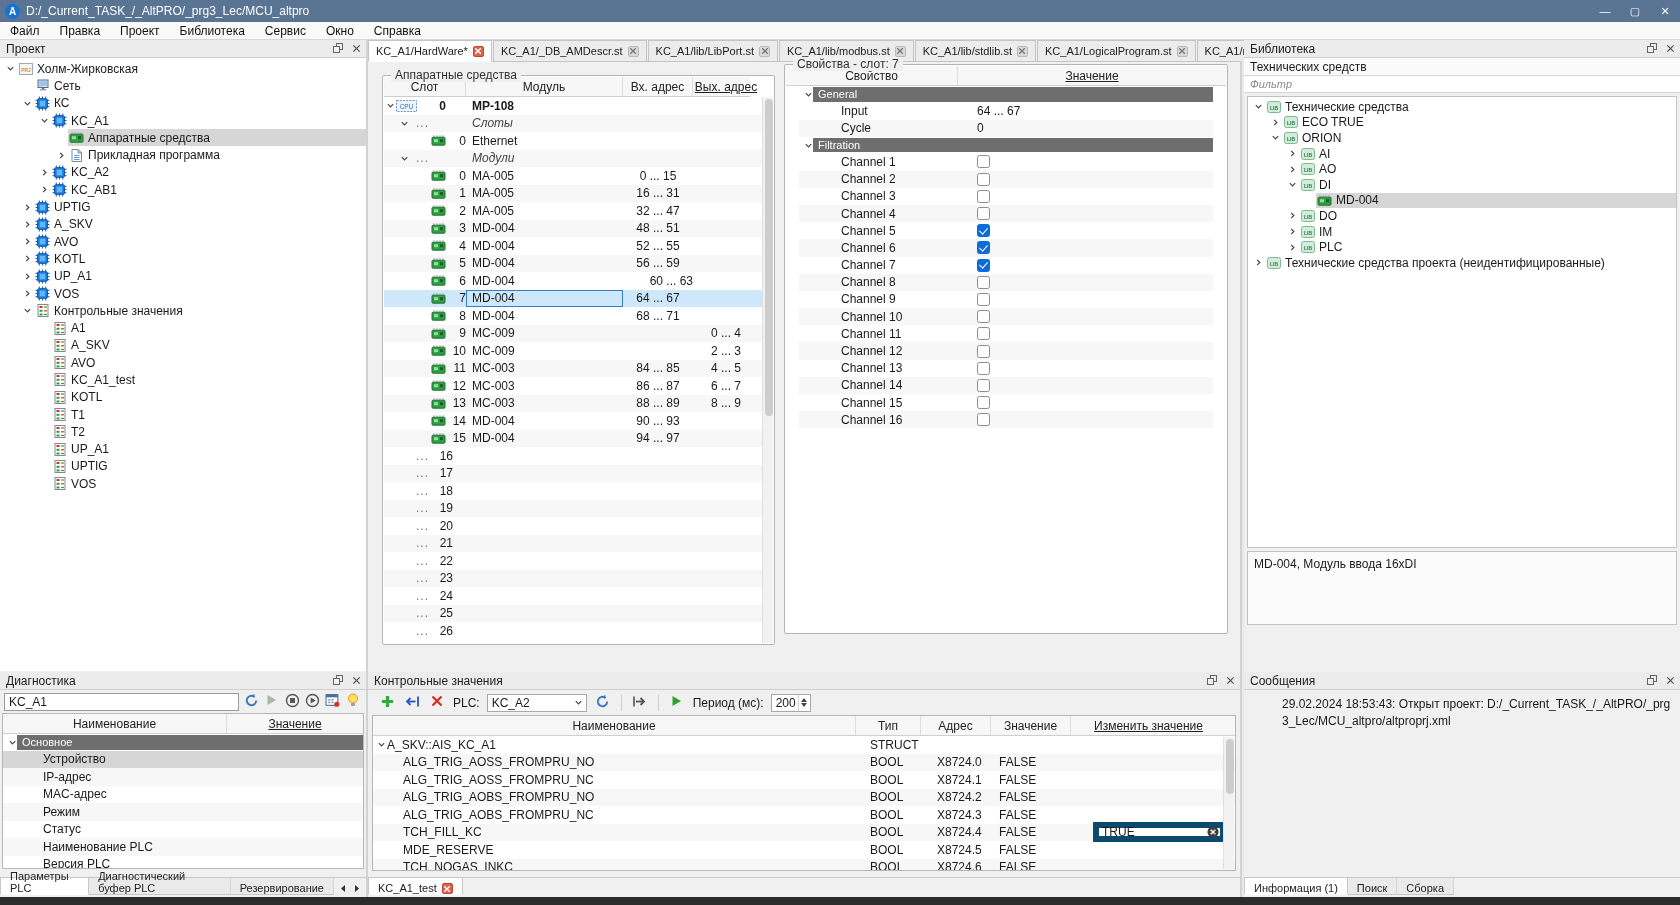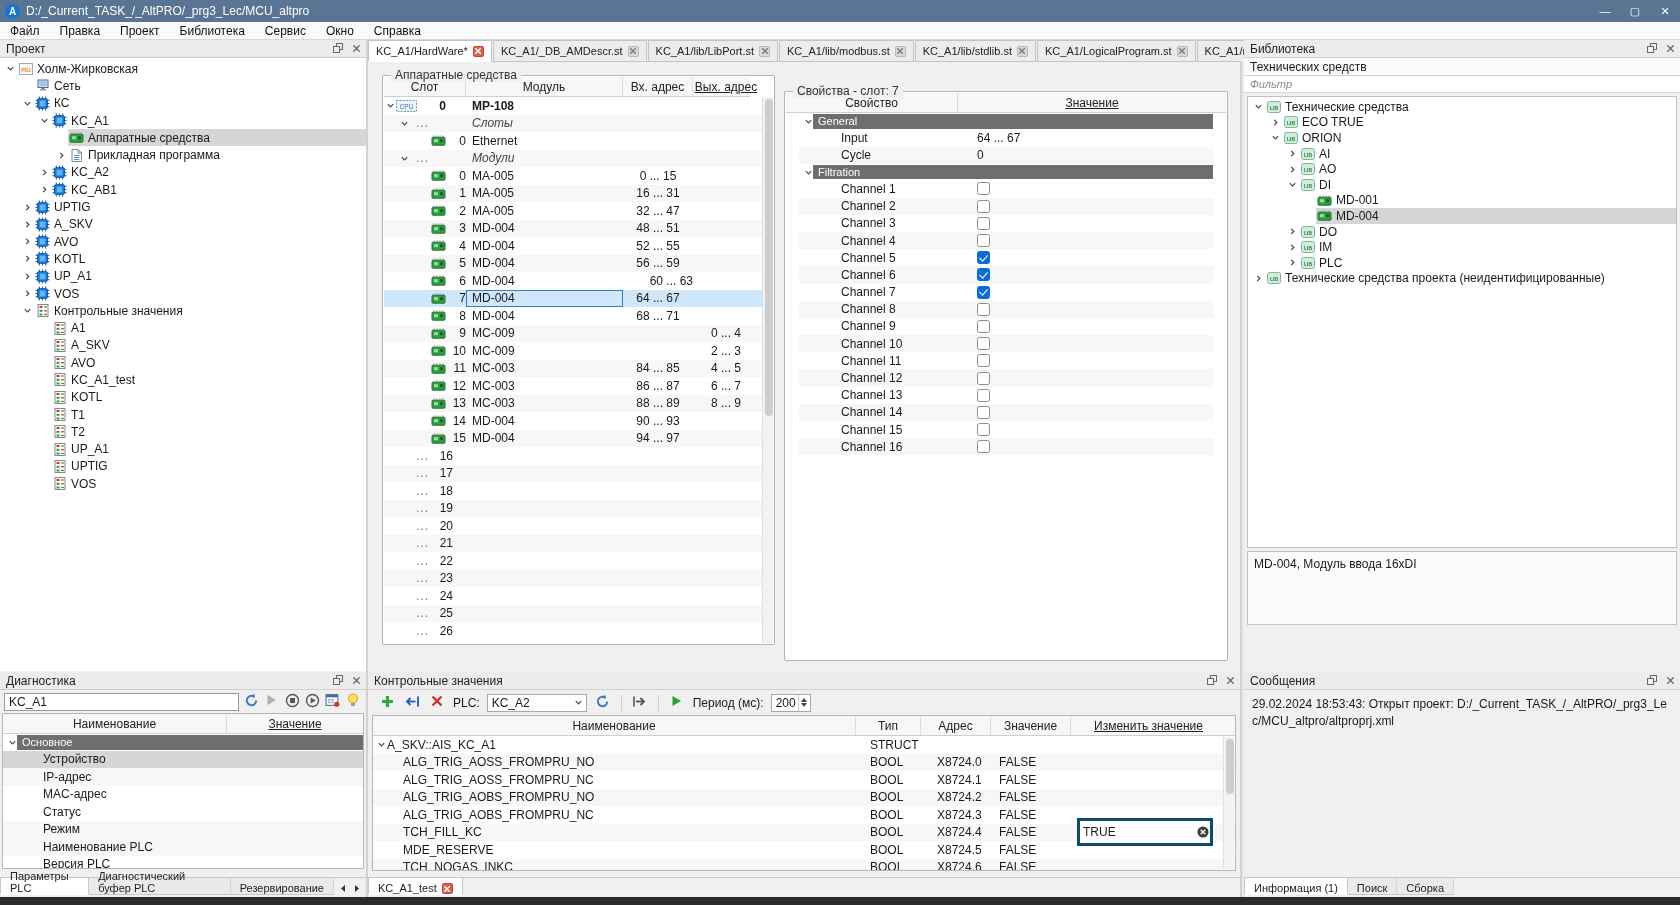--- a/index.html
+++ b/index.html
@@ -81,37 +81,37 @@
   .arr-up { width:0; height:0; border-left:3.5px solid transparent; border-right:3.5px solid transparent; border-bottom:4px solid #444; }
   .arr-dn { width:0; height:0; border-left:3.5px solid transparent; border-right:3.5px solid transparent; border-top:4px solid #444; }
   .textbox { background:#fff; border:1px solid #9a9a9a; height:18px; display:flex; align-items:center; padding:0 4px; font-size:12px; }
 
   
   .btabs { position:absolute; left:0; right:0; bottom:0; height:20px; background:#f0f0f0; border-top:1px solid #c8c8c8; display:flex; align-items:flex-start; }
   .btab { display:flex; align-items:flex-end; gap:5px; height:17px; padding:0 9px; font-size:11px; color:#222; border-right:1px solid #d5d5d5; background:#eaeaea; border-bottom:1px solid #c8c8c8; }
   .btab.active { background:#fff; border:1px solid #c8c8c8; border-top:none; border-bottom:1px solid #fff; }
 
   
-  .editbox { display:flex; align-items:center; background:#fff; border:3px solid #0c4a6e; height:28px; width:136px; margin-left:6px; }
+  .editbox { display:flex; align-items:center; background:#fff; border:6px solid #0c4a6e; height:20px; width:136px; margin-left:22px; }
   .editbox .etext { flex:1; padding-left:3px; font-size:12px; }
   .editbox .clear { width:14px; display:flex; justify-content:center; align-items:center; }
 
   
   #lib-subtitle { height:18px; background:#fafafa; border-bottom:1px solid #d7d7d7; display:flex; align-items:center; padding-left:6px; font-size:12px; }
   #lib-filter { height:17px; background:#fff; border-bottom:1px solid #d7d7d7; display:flex; align-items:center; padding-left:6px; font-size:11px; color:#8a8a8a; font-style:italic; }
   #lib-treebox { margin:3px; height:452px; border:1px solid #c2c2c2; background:#fff; overflow:hidden; }
   #lib-desc { margin:3px; height:74px; border:1px solid #c2c2c2; background:#fbfbfb; padding:5px 6px; font-size:12px; }
   .ltrow { height:15.6px; }
 
   #statusbar { position:absolute; left:0; top:897px; width:1680px; height:8px; background:#2b2b2b; }
 
   .ital { font-style:italic; color:#444; }
   .dots { color:#777; letter-spacing:1px; }
   .bold { font-weight:bold; }
-  .msgtext { padding:6px 8px; font-size:12px; line-height:1.45; word-break:break-all; background:#f0f0f0; }
+  .msgtext { padding:6px 8px; font-size:12px; line-height:1.45; word-break:break-all; background:#f0f0f0;margin-left:30px; }
 </style>
 </head>
 <body>
 
 <div id="root">
 
   <div id="titlebar">
     <span class="app-icon">A</span>
     <span class="title-text">D:/_Current_TASK_/_AltPRO/_prg3_Lec/MCU_altpro</span>
     <span class="win-controls">
@@ -1383,21 +1383,21 @@
               <span style="width:157px; flex:none; padding-left:6px; height:100%; display:flex; align-items:center"></span>
               <span style="width:70px; flex:none; text-align:center"></span>
               <span style="width:66px; flex:none; text-align:center"></span>
             </div>
           </div>
         <div class="vscroll">
             <div class="vthumb" style="top:2px; height:58%;"></div>
           </div>
       </div>
 
-      <div class="groupbox" id="prop-group" style="left:416px; top:29px; width:444px; height:570px;">
+      <div class="groupbox" id="prop-group" style="left:416px; top:2px; width:444px; height:570px;">
         <span class="gb-label">Свойства - слот:  7</span>
         <div class="thead" id="prop-head" style="margin:1px 1px 0 1px;">
             <span class="th" style="width:172px; flex:none">Свойство</span>
             <span class="th" style="width:268px; flex:none">Значение</span>
           </div>
         <div class="trows" id="prop-rows" style="margin:0 14px;">
             <div class="secbar">
               <span class="exp">
                 <span style="display:inline-flex">
                   <svg width="9" height="9" viewBox="0 0 10 10">
@@ -1657,40 +1657,20 @@
               </span>
             </span>
             <span class="tsel">
               <span class="ticon">
                 <svg width="14" height="12" viewBox="0 0 14 12">
                   <rect x="0.5" y="0.5" width="13" height="11" rx="2" fill="#d2ecd9" stroke="#7db992"></rect>
                   <text x="7" y="8.5" font-size="5" text-anchor="middle" fill="#2e7d4f" font-weight="bold">LIB</text>
                 </svg>
               </span>
               <span class="tlabel">DI</span>
-            </span>
-          </div>
-          <div class="trow ltrow">
-            <span style="width:55px; flex:none"></span>
-            <span class="exp"></span>
-            <span class="tsel">
-              <span class="ticon">
-                <svg width="15" height="11" viewBox="0 0 15 11">
-                  <g stroke="#99a" stroke-width="0.8">
-                    <line x1="3" y1="0" x2="3" y2="2.2"></line>
-                    <line x1="6" y1="0" x2="6" y2="2.2"></line>
-                    <line x1="9" y1="0" x2="9" y2="2.2"></line>
-                    <line x1="12" y1="0" x2="12" y2="2.2"></line>
-                  </g>
-                  <rect x="1" y="2.2" width="13" height="8" rx="1" fill="#2f9e44" stroke="#207030"></rect>
-                  <rect x="3" y="4.2" width="4" height="3" fill="#8ce29b"></rect>
-                  <rect x="9" y="4.2" width="3" height="3" fill="#1b5e20"></rect>
-                </svg>
-              </span>
-              <span class="tlabel">MD-001</span>
             </span>
           </div>
           <div class="trow ltrow">
             <span style="width:55px; flex:none"></span>
             <span class="exp"></span>
             <span class="tsel selected">
               <span class="ticon">
                 <svg width="15" height="11" viewBox="0 0 15 11">
                   <g stroke="#99a" stroke-width="0.8">
                     <line x1="3" y1="0" x2="3" y2="2.2"></line>
@@ -1872,26 +1852,26 @@
             <span style="flex:1"></span>
           </div>
           <div class="drow alt">
             <span style="width:224px; flex:none; padding-left:40px">IP-адрес</span>
             <span style="flex:1"></span>
           </div>
           <div class="drow">
             <span style="width:224px; flex:none; padding-left:40px">MAC-адрес</span>
             <span style="flex:1"></span>
           </div>
+          <div class="drow alt">
+            <span style="width:224px; flex:none; padding-left:40px">Режим</span>
+            <span style="flex:1"></span>
+          </div>
           <div class="drow">
             <span style="width:224px; flex:none; padding-left:40px">Статус</span>
-            <span style="flex:1"></span>
-          </div>
-          <div class="drow alt">
-            <span style="width:224px; flex:none; padding-left:40px">Режим</span>
             <span style="flex:1"></span>
           </div>
           <div class="drow alt">
             <span style="width:224px; flex:none; padding-left:40px">Наименование PLC</span>
             <span style="flex:1"></span>
           </div>
           <div class="drow">
             <span style="width:224px; flex:none; padding-left:40px">Версия PLC</span>
             <span style="flex:1"></span>
           </div>

